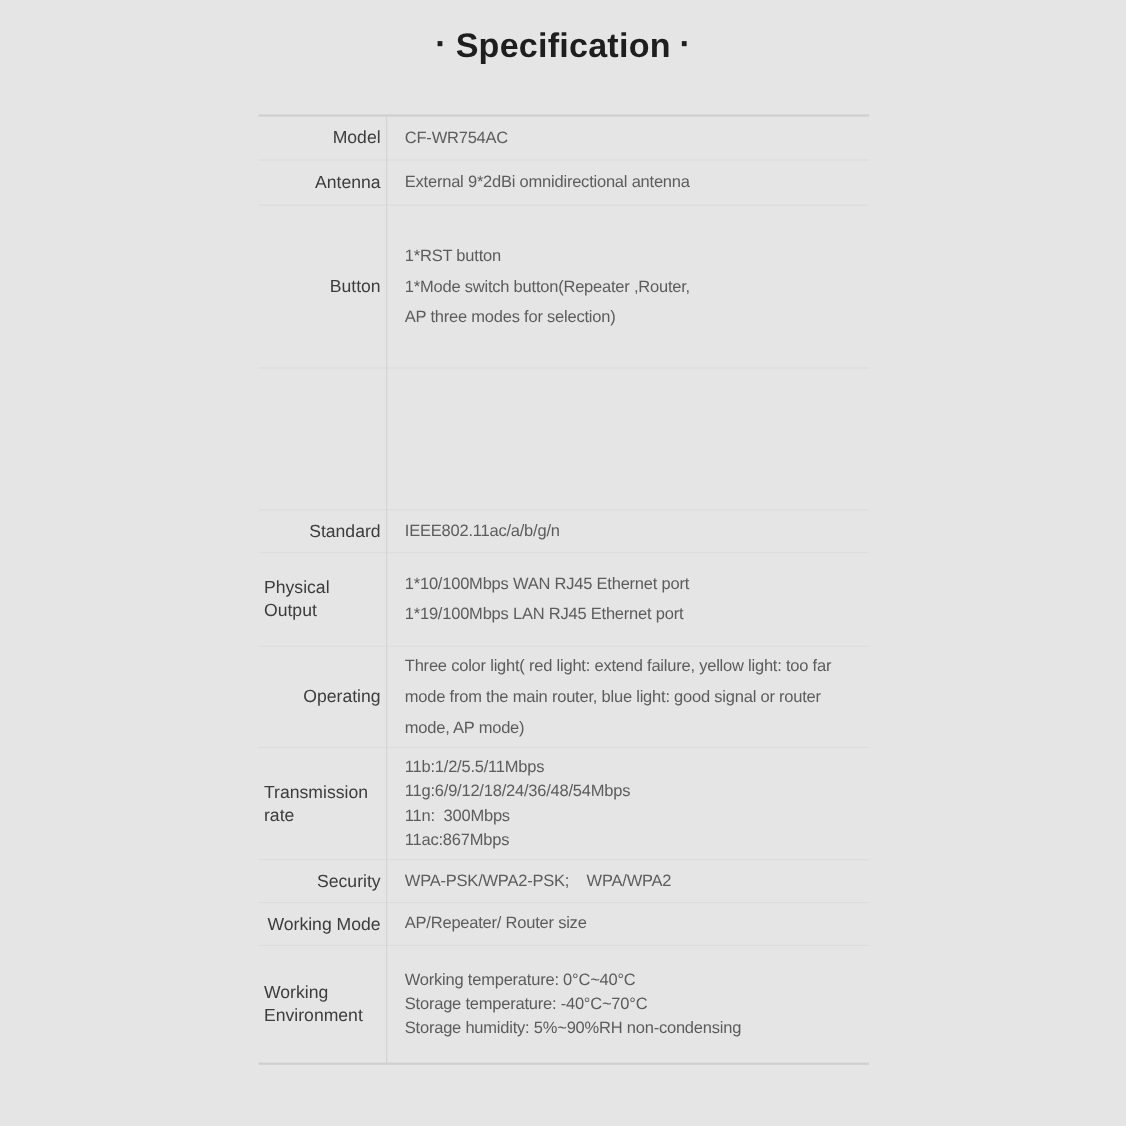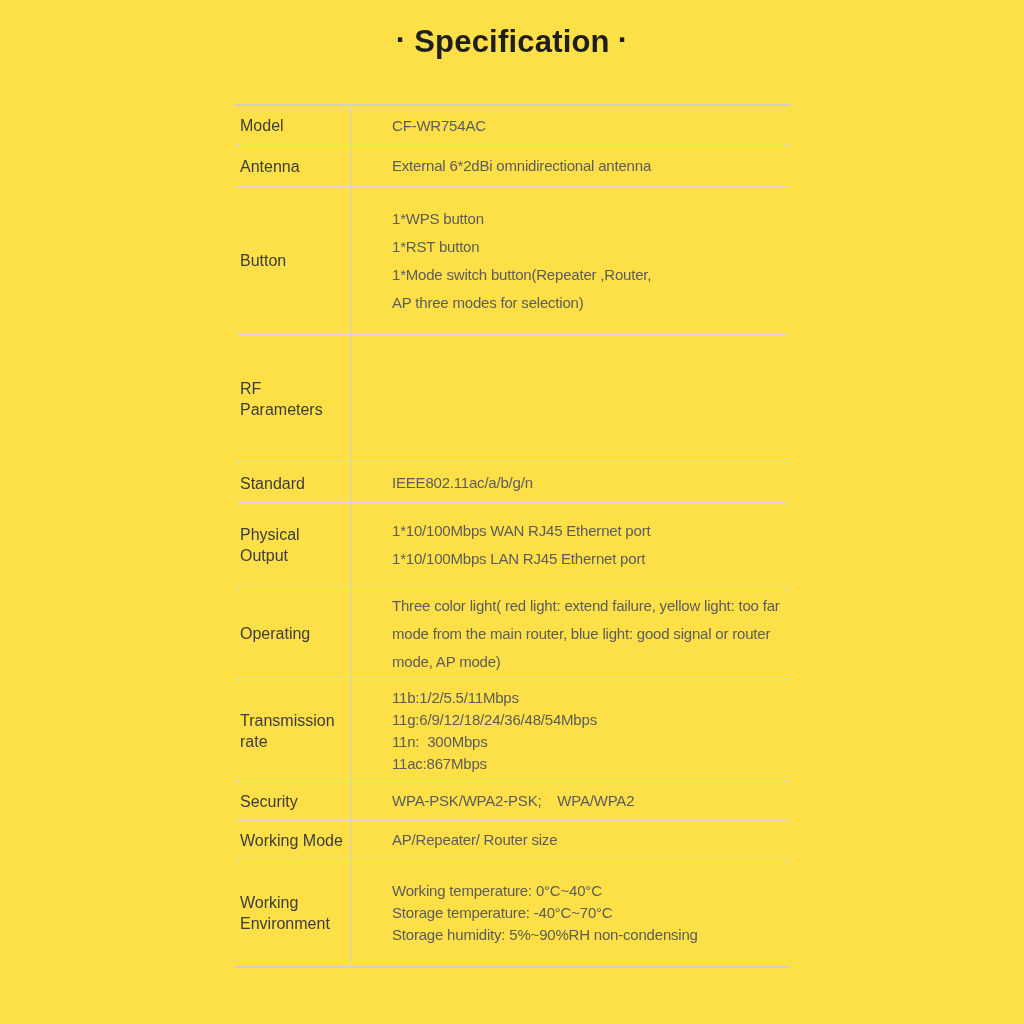--- a/index.html
+++ b/index.html
@@ -5,47 +5,47 @@
   :root{
     --color-title:#1e1e1e;
     --color-label:#3c3c3c;
     --color-value:#5c5c5c;
     --color-border:#dcdcdc;
     --color-border_strong:#cfcfcf;
     --color-divider:#d2d2d2;
   }
   html,body{margin:0;padding:0;background:#ffffff;}
   body{width:1024px;height:1024px;overflow:hidden;font-family:"Liberation Sans", sans-serif;}
-  .page{position:relative;width:1024px;height:1024px;background:#fde047;}
+  .page{position:relative;width:1024px;height:1024px;background:#e5e5e5;}
 
   .title{position:absolute;top:24px;left:0;width:100%;margin:0;text-align:center;
          font-size:31px;font-weight:700;color:var(--color-title);letter-spacing:0.2px;}
   .title .dot{display:inline-block;margin:0 8px;transform:translateY(-2px);}
 
   .spec-table{position:absolute;left:235px;top:104px;width:555px;
               border-top:2px solid var(--color-border_strong);}
   .vdivider{position:absolute;left:116px;top:0;bottom:0;width:1px;
             background:var(--color-divider);z-index:2;}
 
   .row{display:flex;box-sizing:border-box;border-bottom:1px solid var(--color-border);
        overflow:hidden;}
   .row:last-child{border-bottom:2px solid var(--color-border_strong);}
 
   .h40{height:40px}.h41{height:41px}.h148{height:148px}.h129{height:129px}
   .h39{height:39px}.h85{height:85px}.h92{height:92px}.h102{height:102px}.h108{height:108px}
 
   .cell-label{flex:0 0 116px;width:116px;box-sizing:border-box;display:flex;
-              align-items:center;justify-content:flex-start;padding:0 5px;
+              align-items:center;justify-content:flex-end;padding:0 5px;
               font-size:16px;color:var(--color-label);}
   .cell-label span{text-align:left;line-height:21px;}
 
   .cell-value{flex:1;display:flex;flex-direction:column;justify-content:center;
               padding-left:17px;padding-right:4px;font-size:15px;
               color:var(--color-value);letter-spacing:-0.2px;}
-  .cell-value .vline{line-height:28px;white-space:pre-wrap;margin-left:24px;}
+  .cell-value .vline{line-height:28px;white-space:pre-wrap;}
   .row.compact .cell-value .vline{line-height:22px;}
 </style>
 </head>
 <body>
 
 <div class="page">
 
   <h1 class="title"><span class="dot">·</span><span>Specification</span><span class="dot">·</span></h1>
 
   <div class="spec-table">
@@ -58,58 +58,54 @@
       <div class="cell-value">
         <div class="vline">CF-WR754AC</div>
       </div>
     </div>
 
     <div class="row h41">
       <div class="cell-label">
           <span>Antenna</span>
         </div>
       <div class="cell-value">
-        <div class="vline">External 6*2dBi omnidirectional antenna</div>
+        <div class="vline">External 9*2dBi omnidirectional antenna</div>
       </div>
     </div>
 
     <div class="row h148">
       <div class="cell-label">
           <span>Button</span>
         </div>
       <div class="cell-value">
-        <div class="vline">1*WPS button</div>
         <div class="vline">1*RST button</div>
         <div class="vline">1*Mode switch button(Repeater ,Router,</div>
         <div class="vline">AP three modes for selection)</div>
       </div>
     </div>
 
     <div class="row h129">
-      <div class="cell-label">
-          <span>RF Parameters</span>
-        </div>
     </div>
 
     <div class="row h39">
       <div class="cell-label">
           <span>Standard</span>
         </div>
       <div class="cell-value">
         <div class="vline">IEEE802.11ac/a/b/g/n</div>
       </div>
     </div>
 
     <div class="row h85">
       <div class="cell-label">
           <span>Physical Output</span>
         </div>
       <div class="cell-value">
         <div class="vline">1*10/100Mbps WAN RJ45 Ethernet port</div>
-        <div class="vline">1*10/100Mbps LAN RJ45 Ethernet port</div>
+        <div class="vline">1*19/100Mbps LAN RJ45 Ethernet port</div>
       </div>
     </div>
 
     <div class="row h92">
       <div class="cell-label">
           <span>Operating</span>
         </div>
       <div class="cell-value">
         <div class="vline">Three color light( red light: extend failure, yellow light: too far mode from the main router, blue light: good signal or router mode, AP mode)</div>
       </div>

